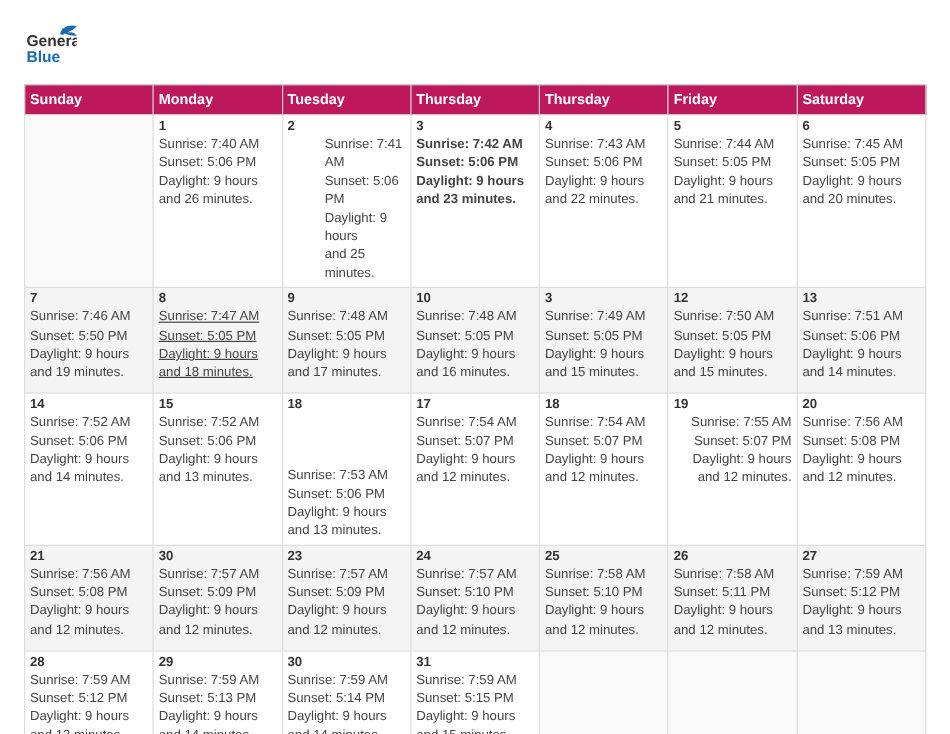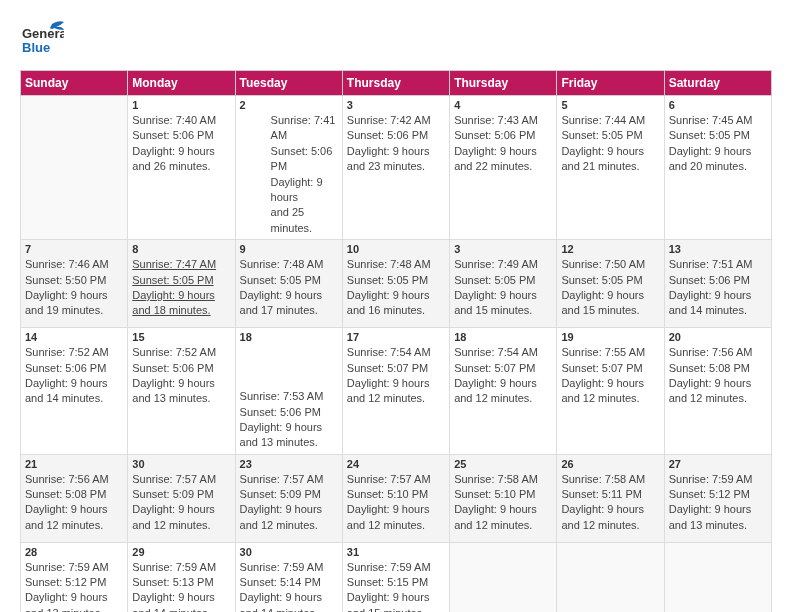--- a/index.html
+++ b/index.html
@@ -125,21 +125,21 @@
           </td>
           <td>
             <span class="day-num">2</span>
             <div class="day-info" style="white-space: pre-line; margin-left: 31px;">Sunrise: 7:41 AM
 Sunset: 5:06 PM
 Daylight: 9 hours
 and 25 minutes.</div>
           </td>
           <td>
             <span class="day-num">3</span>
-            <div class="day-info" style="white-space: pre-line;">Sunrise: 7:42 AM
+            <div class="day-info" style="white-space: pre-line; font-weight: bold;">Sunrise: 7:42 AM
 Sunset: 5:06 PM
 Daylight: 9 hours
 and 23 minutes.</div>
           </td>
           <td>
             <span class="day-num">4</span>
             <div class="day-info" style="white-space: pre-line;">Sunrise: 7:43 AM
 Sunset: 5:06 PM
 Daylight: 9 hours
 and 22 minutes.</div>
@@ -241,21 +241,21 @@
           </td>
           <td>
             <span class="day-num">18</span>
             <div class="day-info" style="white-space: pre-line;">Sunrise: 7:54 AM
 Sunset: 5:07 PM
 Daylight: 9 hours
 and 12 minutes.</div>
           </td>
           <td>
             <span class="day-num">19</span>
-            <div class="day-info" style="white-space: pre-line;">Sunrise: 7:55 AM
+            <div class="day-info" style="white-space: pre-line; text-align: right;">Sunrise: 7:55 AM
 Sunset: 5:07 PM
 Daylight: 9 hours
 and 12 minutes.</div>
           </td>
           <td>
             <span class="day-num">20</span>
             <div class="day-info" style="white-space: pre-line;">Sunrise: 7:56 AM
 Sunset: 5:08 PM
 Daylight: 9 hours
 and 12 minutes.</div>

